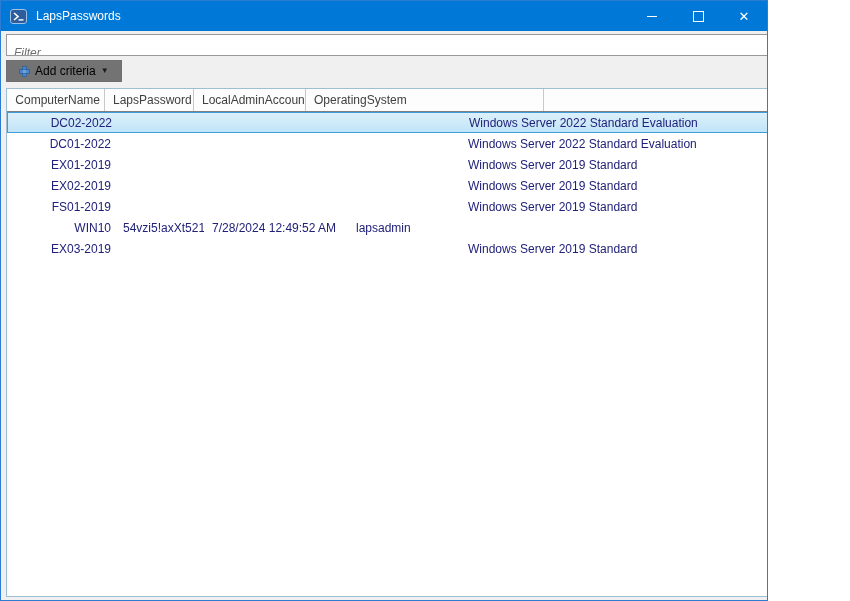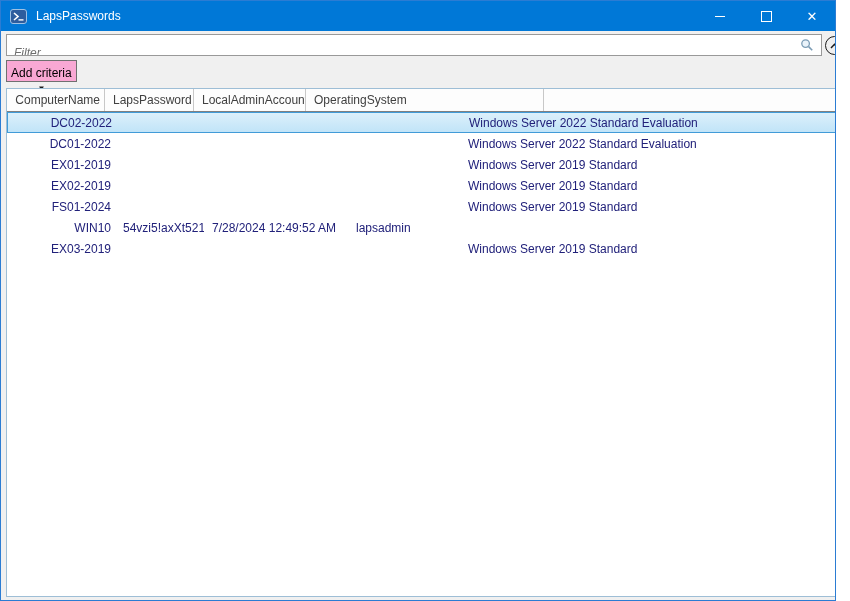--- a/index.html
+++ b/index.html
@@ -2,21 +2,21 @@
 <html><head>
 <meta charset="utf-8">
 <style>
   * { margin:0; padding:0; }
   body {
     background:#ffffff;
     font-family:"Liberation Sans","DejaVu Sans",sans-serif;
   }
   .window {
     position:relative;
-    width:836px; height:601px;
+    width:768px; height:601px;
     box-sizing:border-box;
     background:#f0f0f0;
     border:1px solid #2b7cd3;
     overflow:hidden;
   }
   
   .titlebar {
     position:absolute; top:0; left:0; right:0; height:30px;
     background:#0078d7;
     display:flex; align-items:center;
@@ -55,25 +55,24 @@
     border:1px solid #1a1a1a; border-radius:50%;
     background:transparent;
     display:flex; align-items:center; justify-content:center;
   }
   
   .add-criteria {
     position:absolute; left:5px; top:59px;
     height:22px;
     box-sizing:border-box;
     display:inline-flex; align-items:center;
-    gap:5px; padding:0 4px;
-    background:#f9a8d4; border:1px solid #707070;
+    gap:5px; padding:0 12px;
+    background:#737373; border:1px solid #707070;
     font-size:12px; color:#000000;
     white-space:nowrap;
-    flex-direction:column;
   }
   .caret-down { font-size:8px; color:#1a1a1a; line-height:8px; }
   
   .grid {
     position:absolute; left:5px; top:87px;
     width:840px; bottom:3px;
     box-sizing:border-box;
     background:#ffffff;
     border:1px solid #9ebed6;
     display:flex; flex-direction:column;
@@ -197,21 +196,21 @@
 
       <div class="tr">
         <div class="td c0">EX02-2019</div>
         <div class="td c1"></div>
         <div class="td c2"></div>
         <div class="td c3"></div>
         <div class="td c4">Windows Server 2019 Standard</div>
       </div>
 
       <div class="tr">
-        <div class="td c0">FS01-2024</div>
+        <div class="td c0">FS01-2019</div>
         <div class="td c1"></div>
         <div class="td c2"></div>
         <div class="td c3"></div>
         <div class="td c4">Windows Server 2019 Standard</div>
       </div>
 
       <div class="tr">
         <div class="td c0">WIN10</div>
         <div class="td c1">54vzi5!axXt521</div>
         <div class="td c2">7/28/2024 12:49:52 AM</div>

